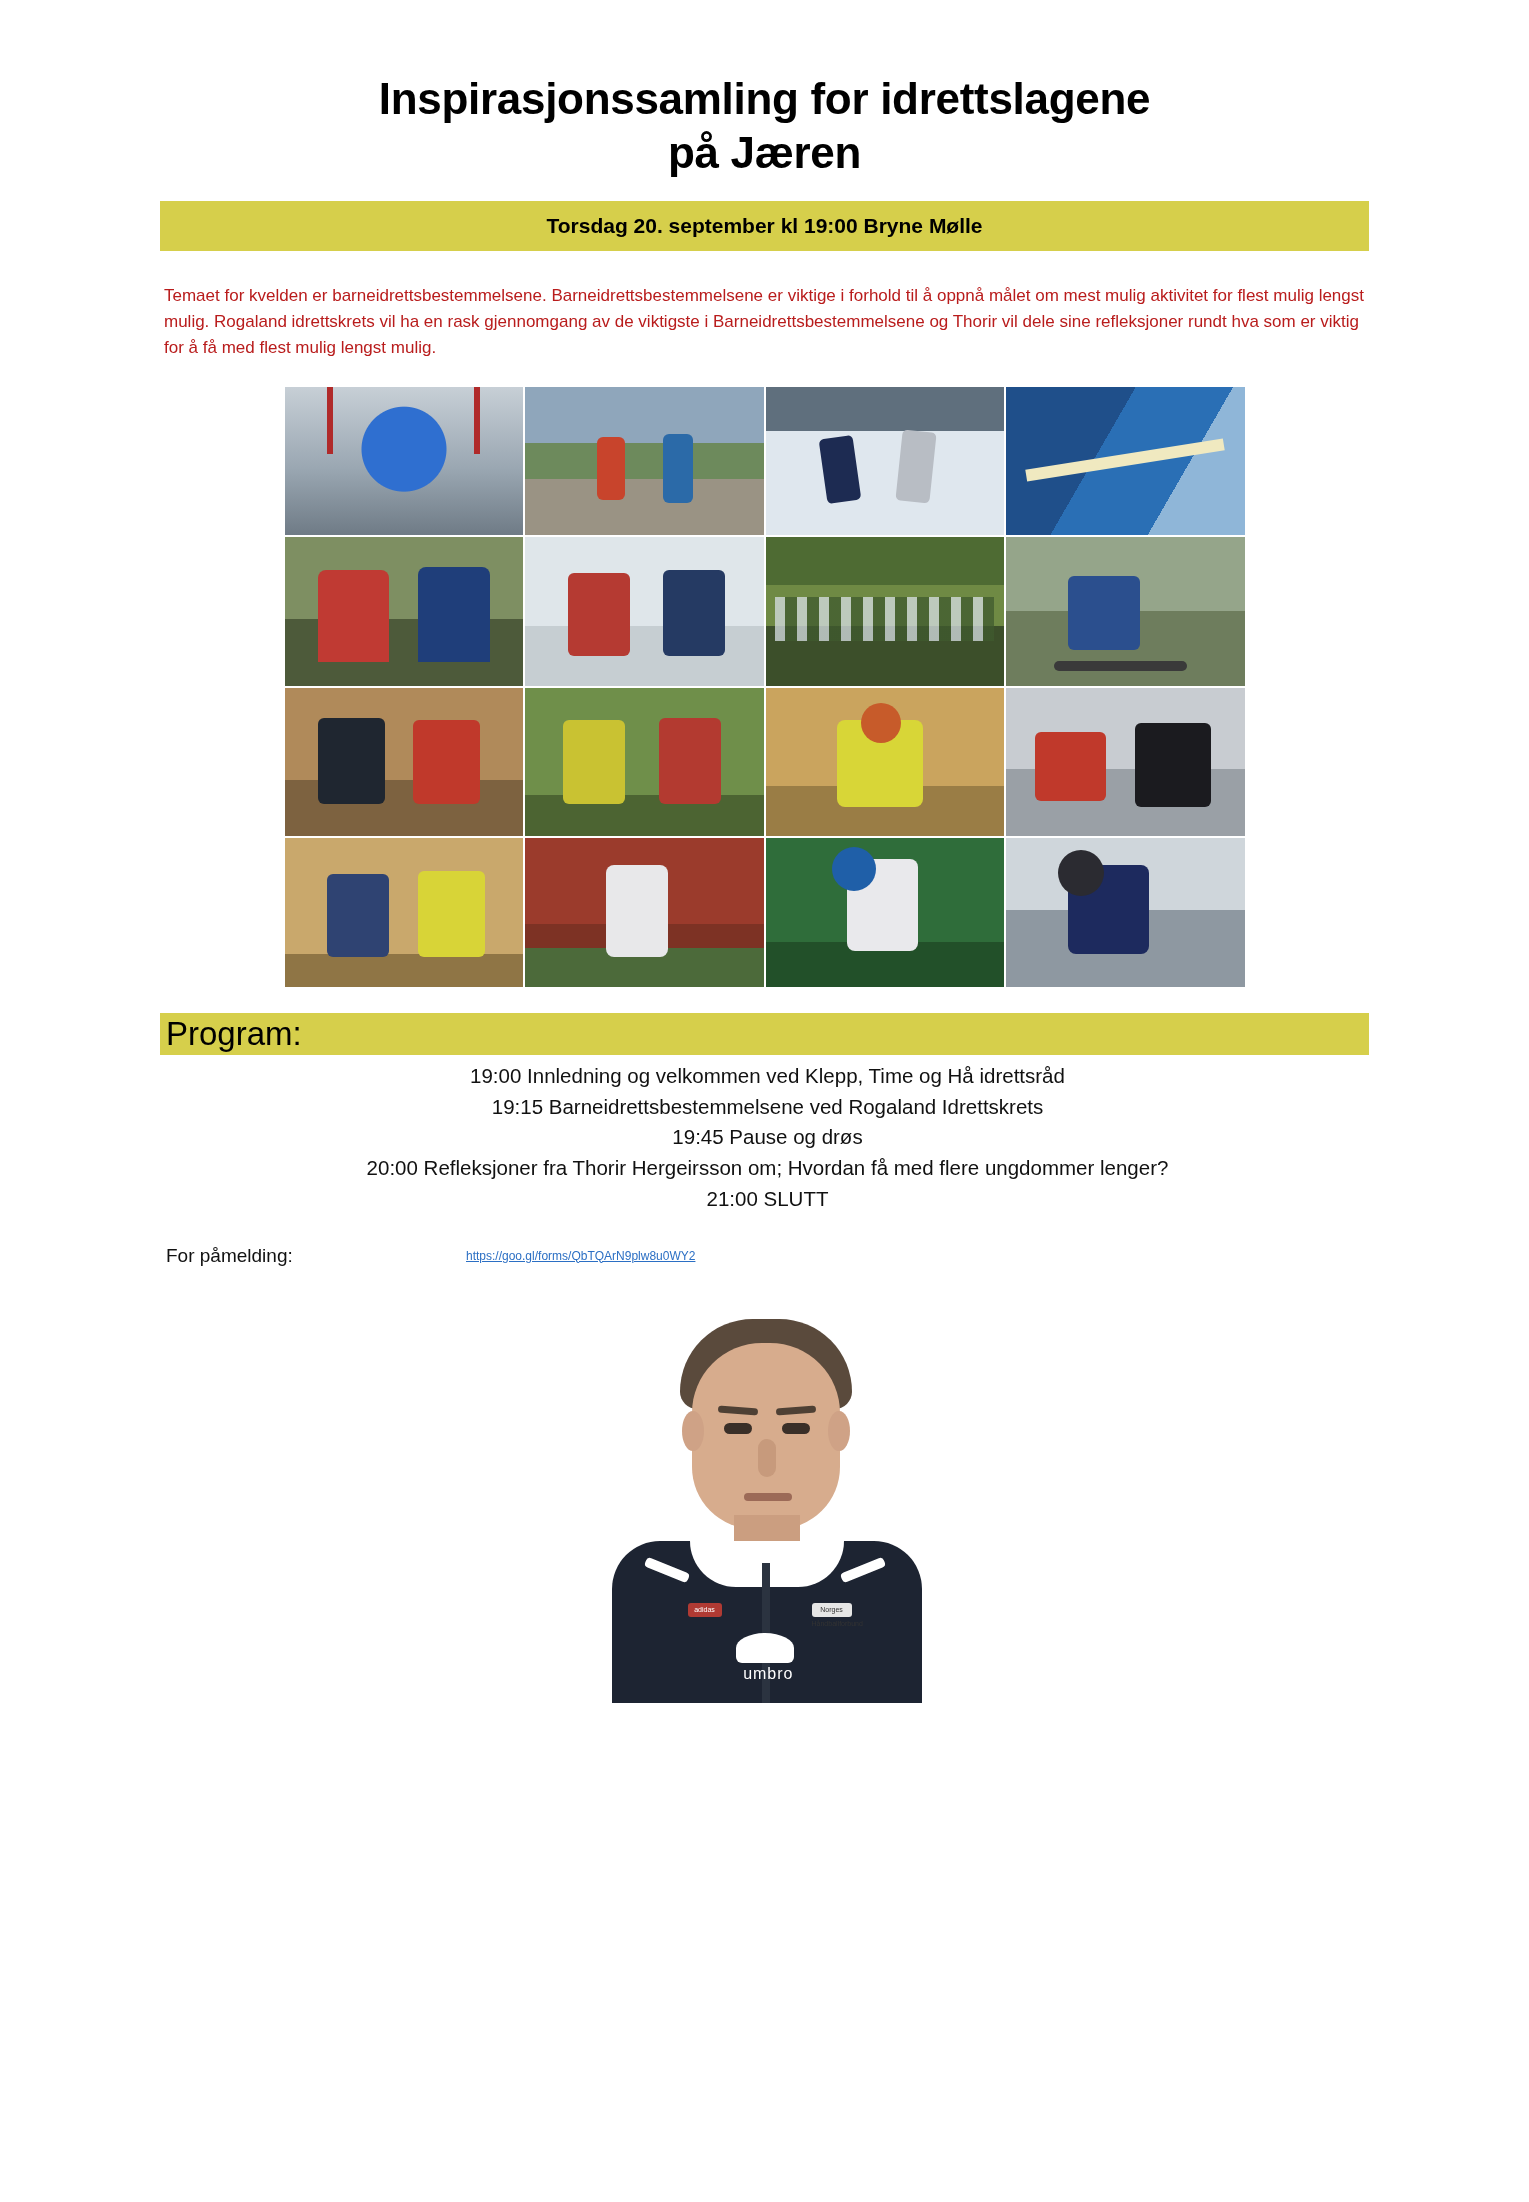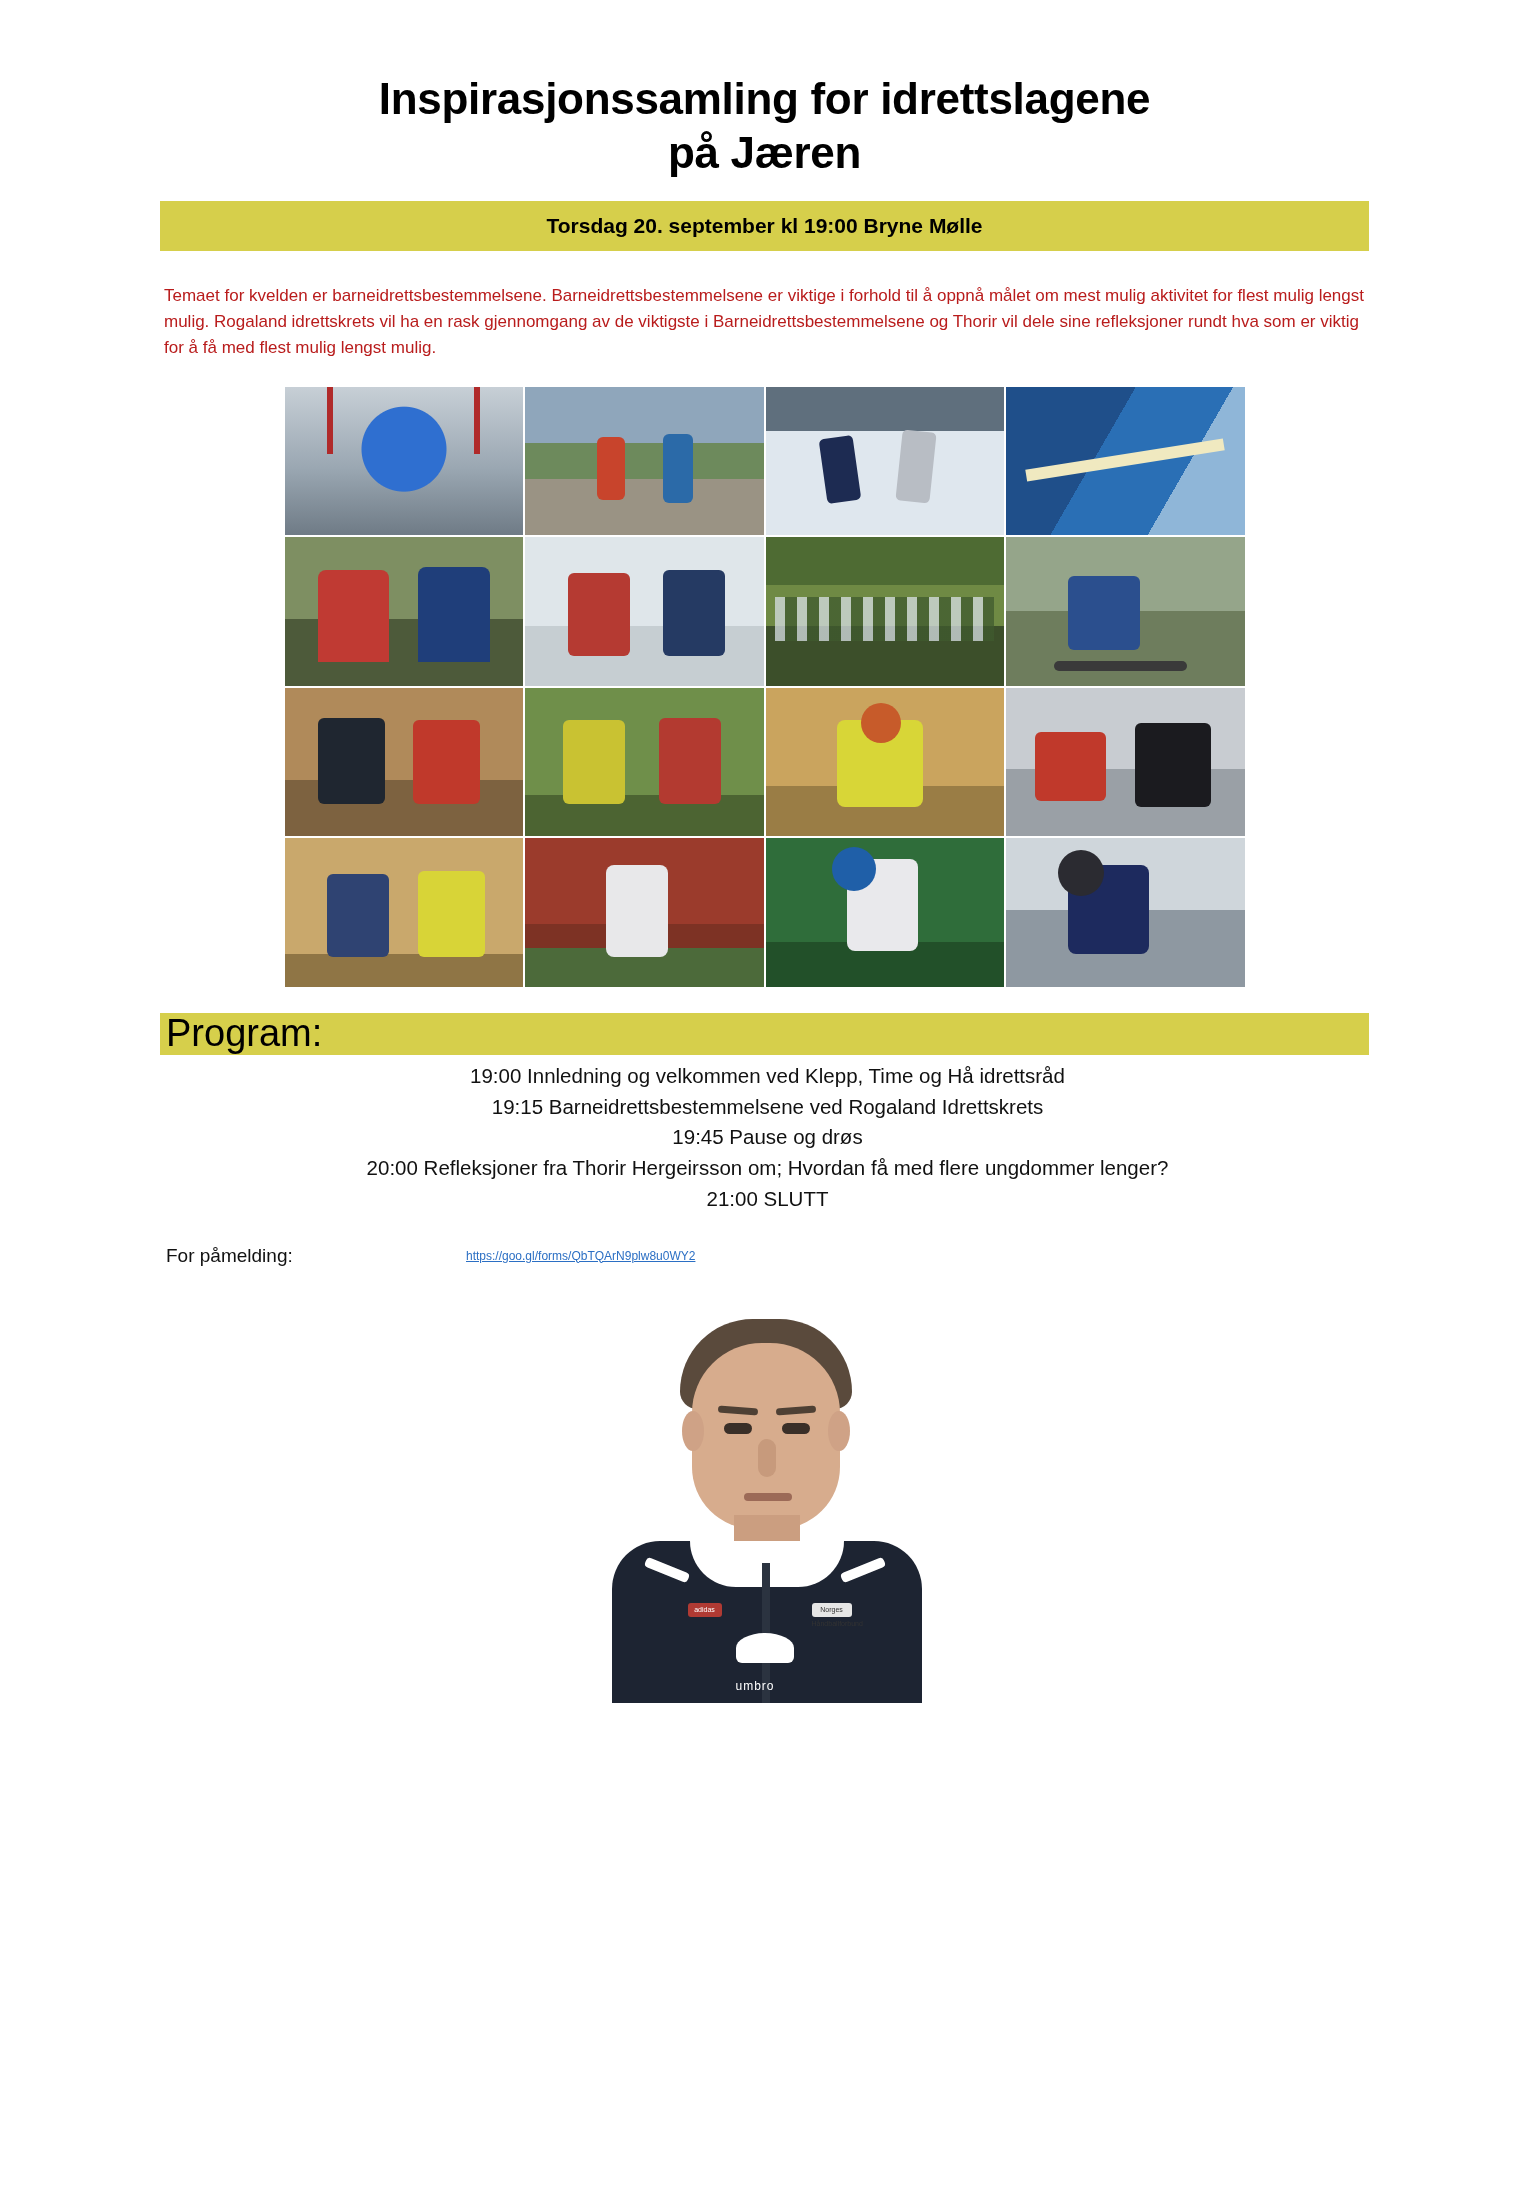--- a/index.html
+++ b/index.html
@@ -150,21 +150,21 @@
   
   .program-banner {
     margin-top: 26px;
     background: #d6cf4b;
     height: 42px;
     display: flex;
     align-items: center;
     padding-left: 6px;
   }
   .program-banner-text {
-    font-size: 38px;
+    font-size: 33px;
     color: #000;
   }
   .program-list {
     margin: 6px 0 0 0;
     padding: 0 0 0 6px;
     list-style: none;
   }
   .program-list li {
     font-size: 20.5px;
     line-height: 1.5;
@@ -226,21 +226,21 @@
   .p-collar {
     position:absolute; left:150px; top:238px; width:154px; height:46px;
     background:#ffffff; border-radius:0 0 70px 70px;
   }
   .p-zip { position:absolute; left:222px; top:260px; width:8px; height:140px; background:#2b3340; }
   .p-stripe-l { position:absolute; left:104px; top:262px; width:46px; height:10px; background:#ffffff; transform:rotate(22deg); border-radius:4px; }
   .p-stripe-r { position:absolute; left:300px; top:262px; width:46px; height:10px; background:#ffffff; transform:rotate(-22deg); border-radius:4px; }
   .p-logo { position:absolute; left:196px; top:330px; width:58px; height:30px; background:#ffffff; border-radius:50% 50% 6px 6px; }
   .p-badge-l { position:absolute; left:148px; top:300px; width:34px; height:14px; background:#b03a33; border-radius:3px; font-size:7px; color:#fff; text-align:center; line-height:14px; }
   .p-badge-r { position:absolute; left:272px; top:300px; width:40px; height:14px; background:#e6e6e6; border-radius:3px; font-size:7px; color:#333; text-align:center; line-height:14px; }
-  .p-brandtext { position:absolute; left:196px; top:376px; width:58px; text-align:left; font-size:12px; color:#fff; letter-spacing:1px; }
+  .p-brandtext { position:absolute; left:196px; top:362px; width:58px; text-align:right; font-size:16px; color:#fff; letter-spacing:1px; }
 </style>
 </head>
 <body>
 
 <div class="page">
 
   <h1 class="title">
     <span>Inspirasjonssamling for idrettslagene</span><br>
     <span>på Jæren</span>
   </h1>

